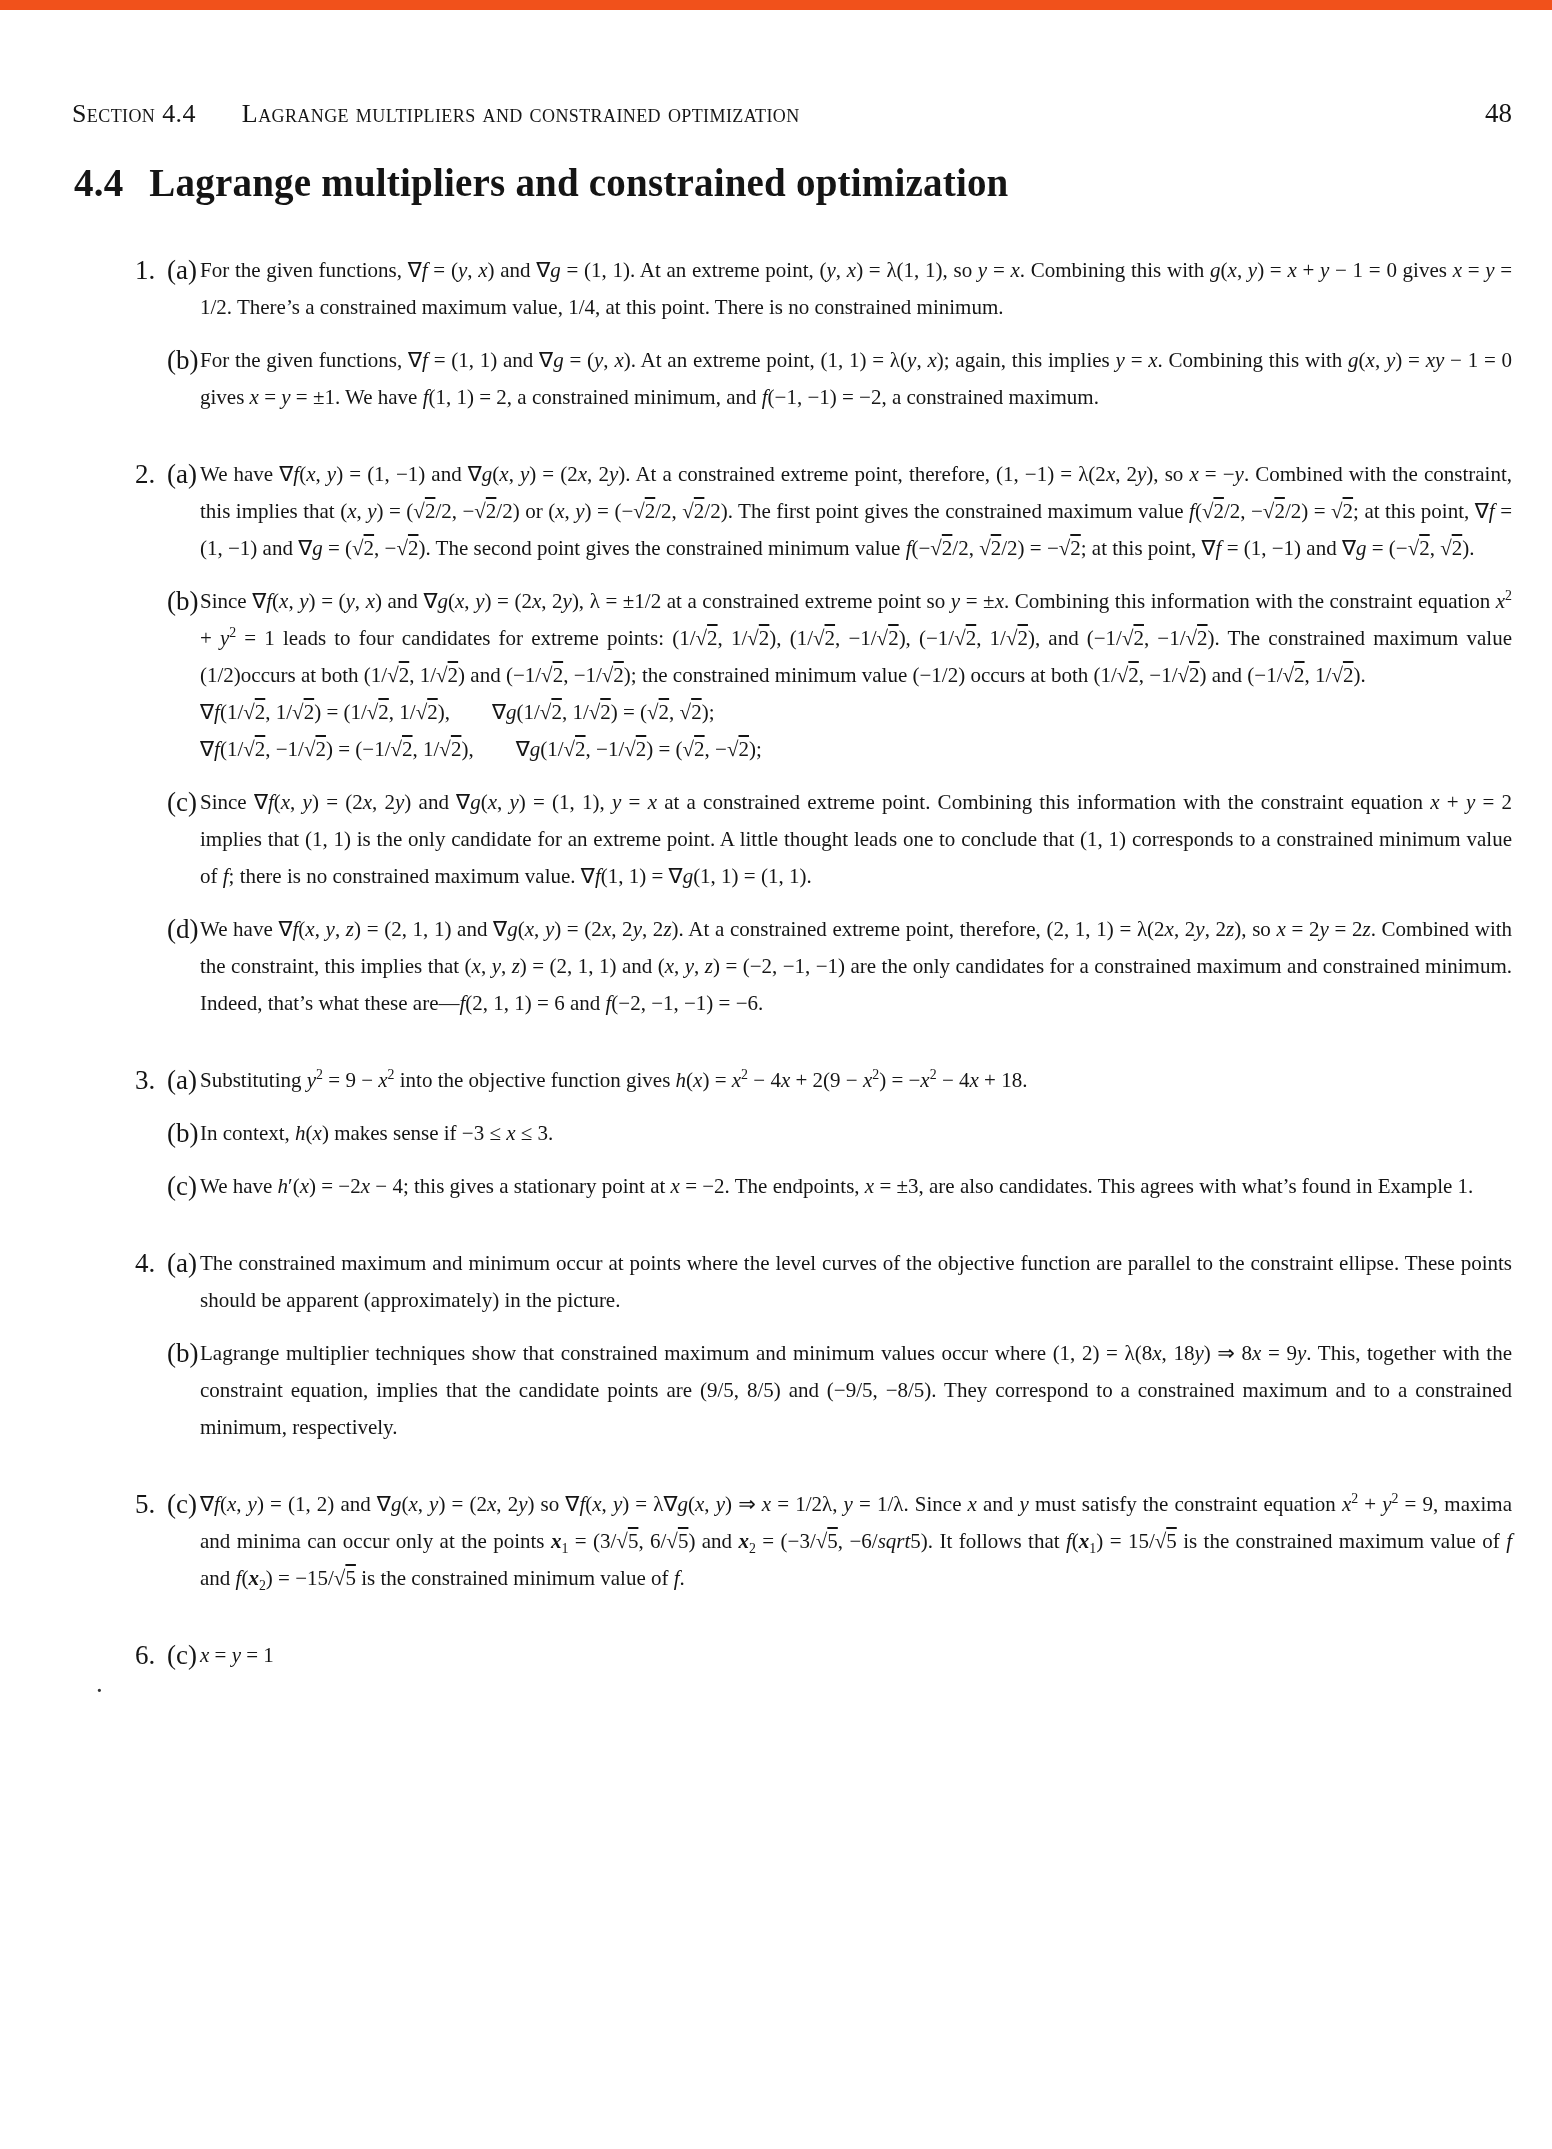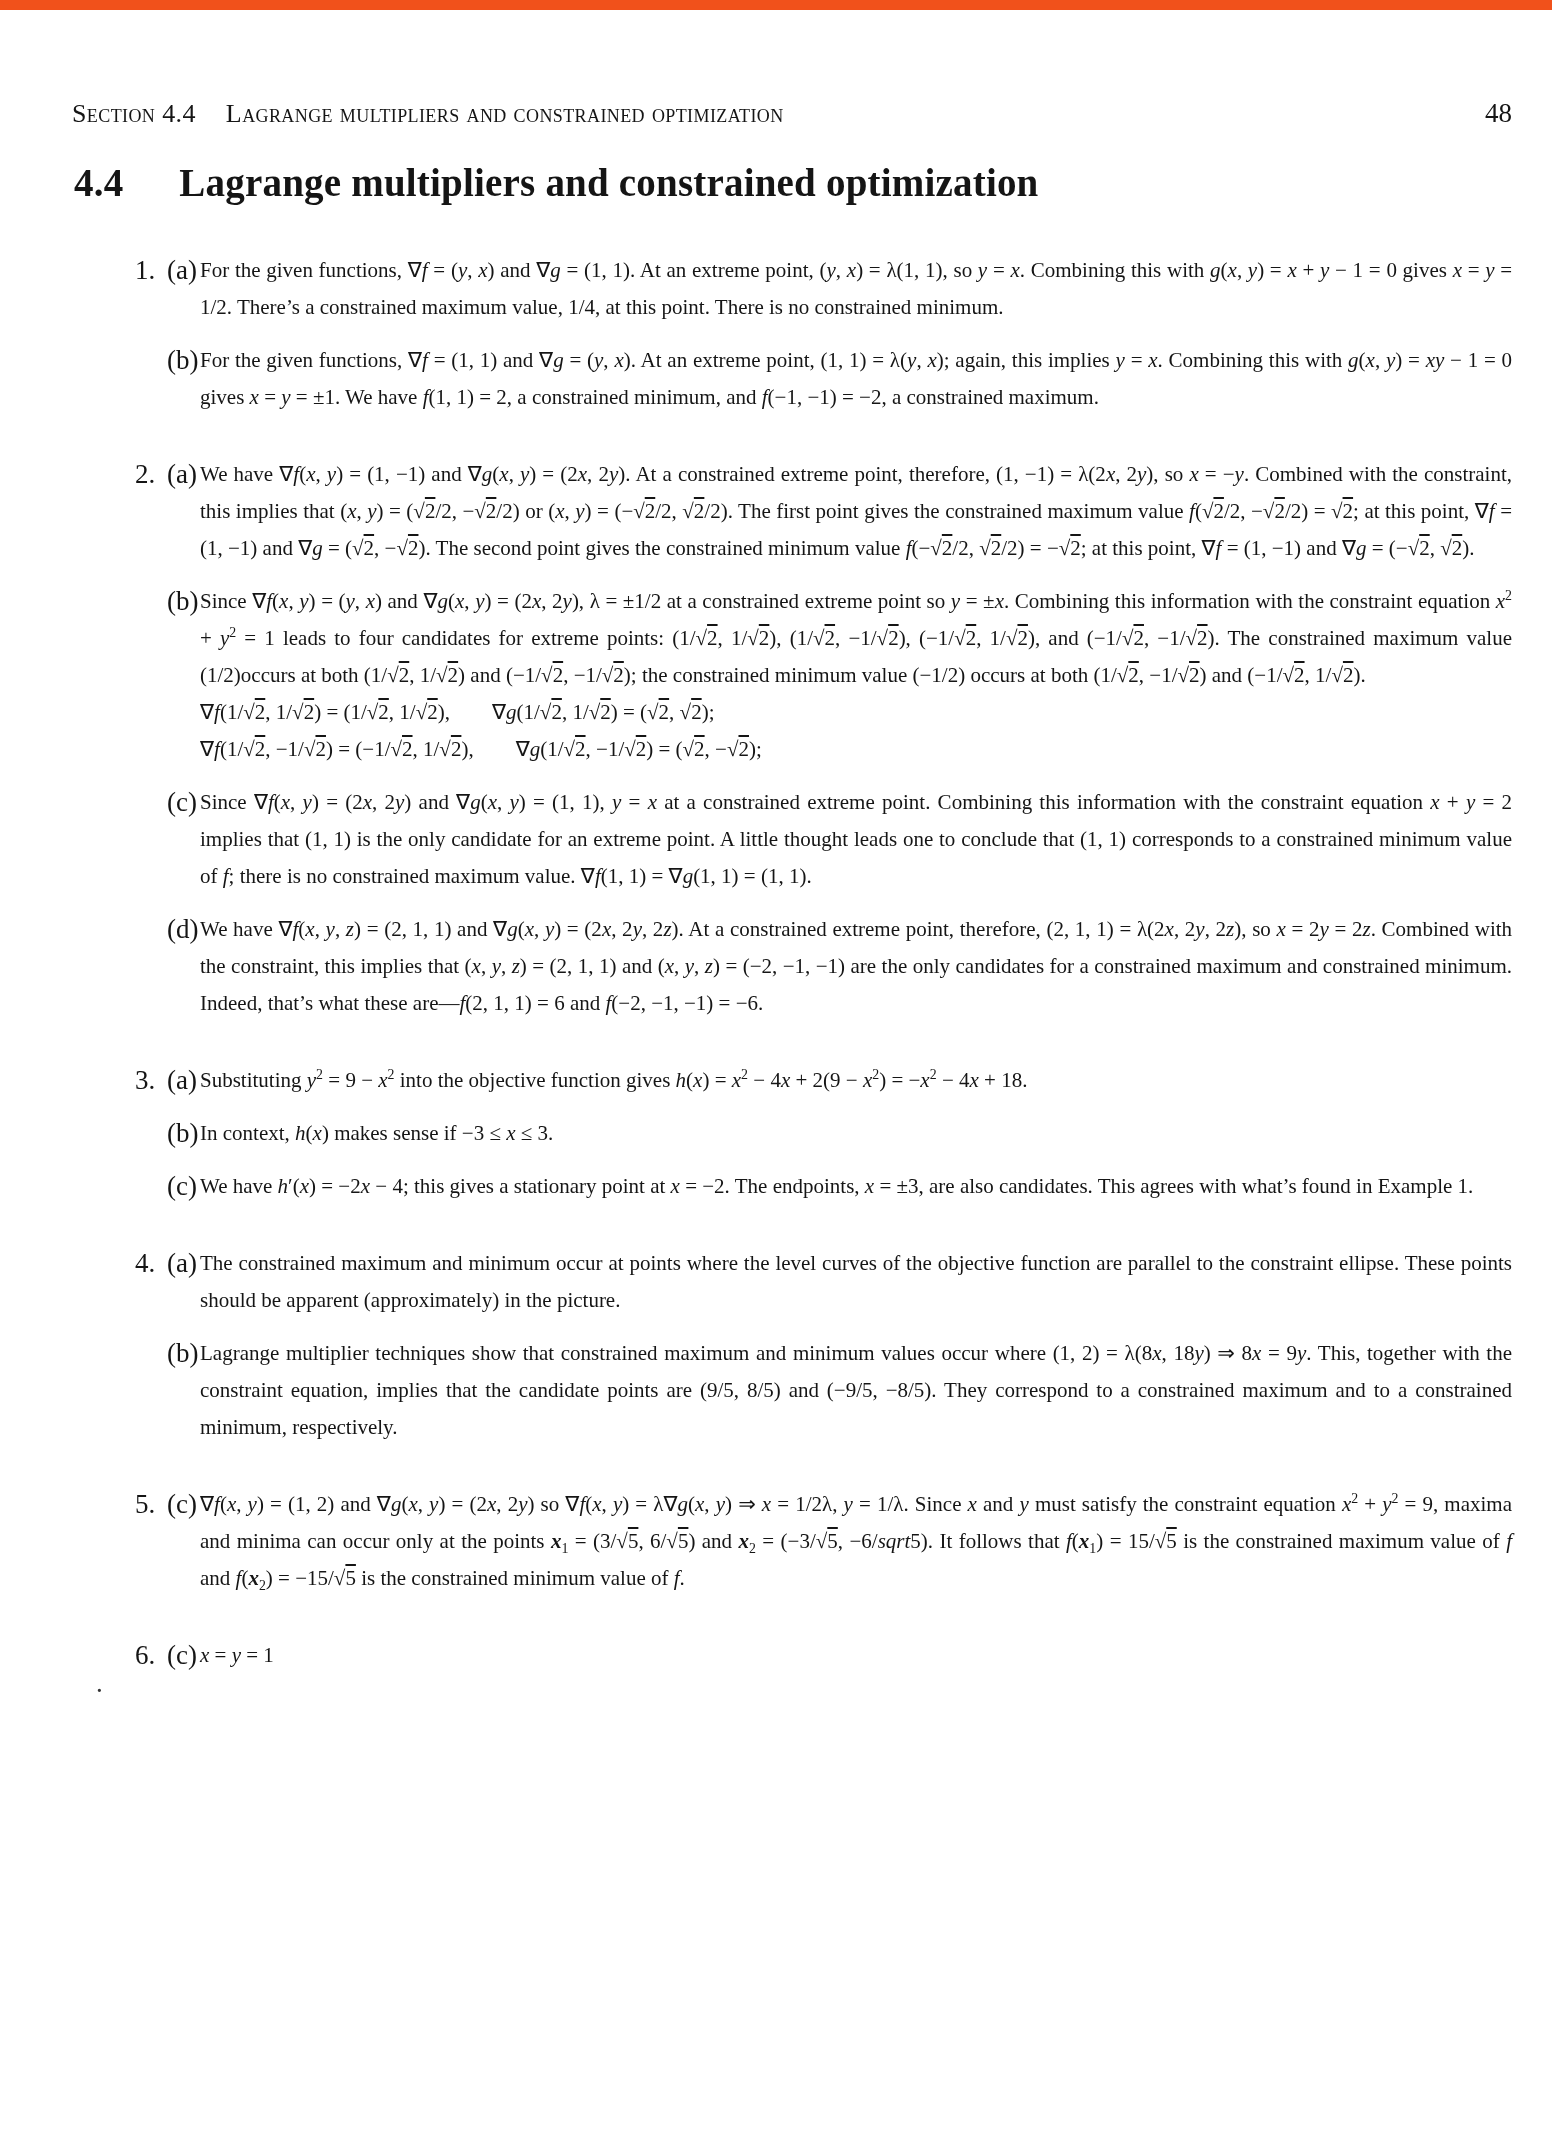--- a/index.html
+++ b/index.html
@@ -19,30 +19,30 @@
   .running-header {
     position: absolute; top: 98px; left: 72px; right: 40px;
     display: flex; justify-content: space-between; align-items: baseline;
   }
   .rh-left {
     font-variant: small-caps;
     font-size: 26px;
     letter-spacing: 0.4px;
     white-space: nowrap;
   }
-  .rh-left .rh-section { margin-right: 30px; }
+  .rh-left .rh-section { margin-right: 46px; }
   .rh-page { font-size: 27px; }
   .section-title {
     position: absolute; top: 160px; left: 74px;
     margin: 0;
     font-size: 39px; font-weight: bold;
     letter-spacing: 0.2px;
     white-space: nowrap;
   }
-  .section-title .st-num { margin-right: 56px; }
+  .section-title .st-num { margin-right: 26px; }
   .content {
     position: absolute; top: 252px; left: 135px; right: 40px;
   }
   .problem { display: flex; margin-bottom: 40px; }
   .pnum { width: 32px; flex: none; font-size: 27px; line-height: 37px; }
   .parts { flex: 1; min-width: 0; }
   .part { display: flex; }
   .part + .part { margin-top: 16px; }
   .plabel { width: 33px; flex: none; font-size: 27px; line-height: 37px; }
   .ptext {

